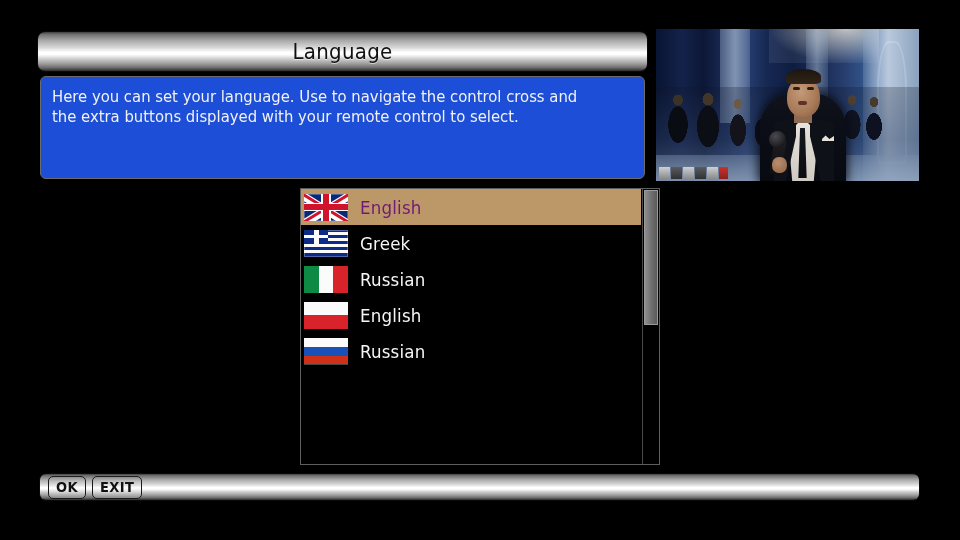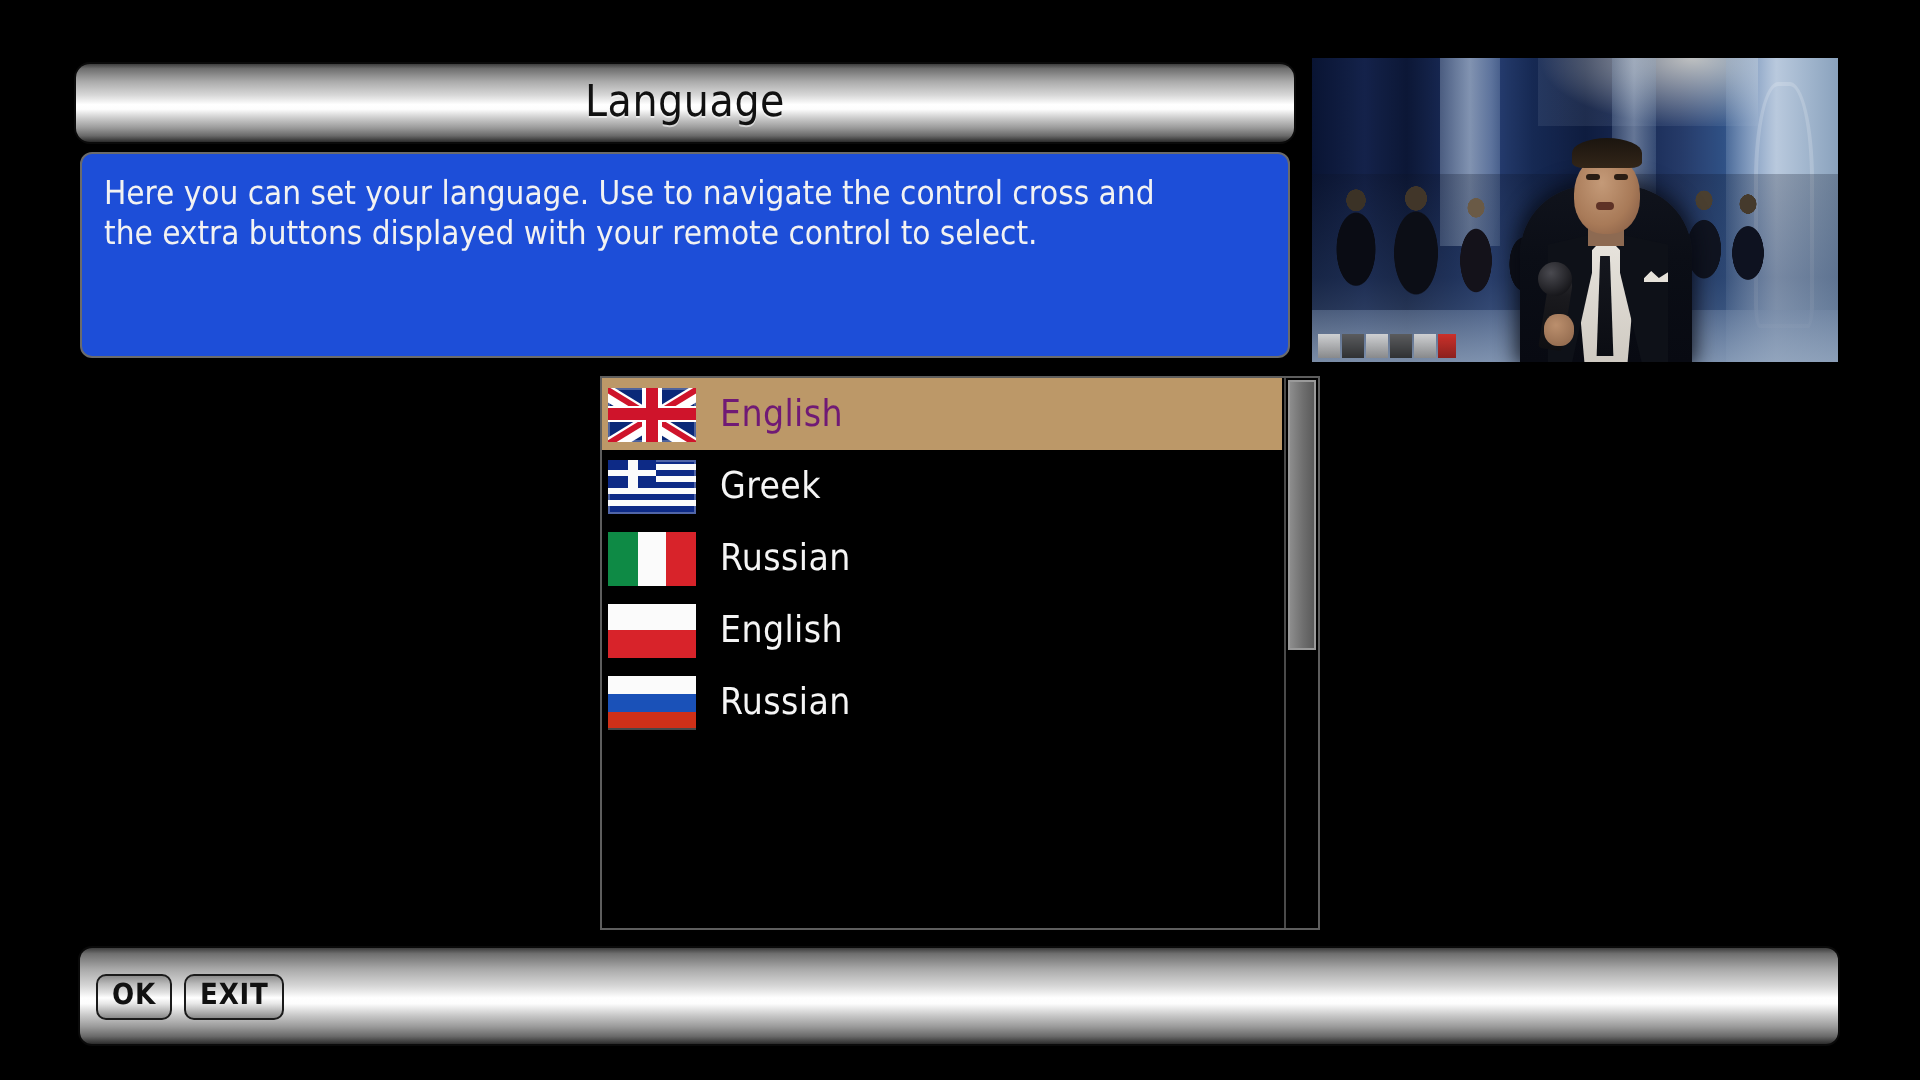--- a/index.html
+++ b/index.html
@@ -328,21 +328,21 @@
     width: 14px; height: 135px;
     background: linear-gradient(to right, #8d8d8d, #6e6e6e 55%, #5a5a5a);
     border: 1px solid #9a9a9a;
     box-sizing: border-box;
   }
 
   
   #bottom-bar {
     position: absolute;
     left: 40px; top: 474px;
-    width: 879px; height: 48px;
+    width: 879px; height: 26px;
     border-radius: 6px;
     box-shadow: 0 0 0 1px #0a0a0a;
     display: flex; align-items: center;
     padding-left: 8px;
     box-sizing: border-box;
   }
   .bar-btn {
     height: 23px;
     min-width: 34px;
     margin-right: 6px;

